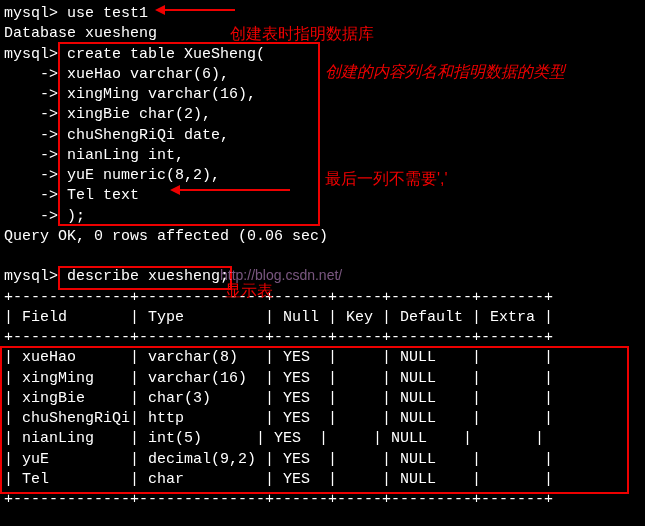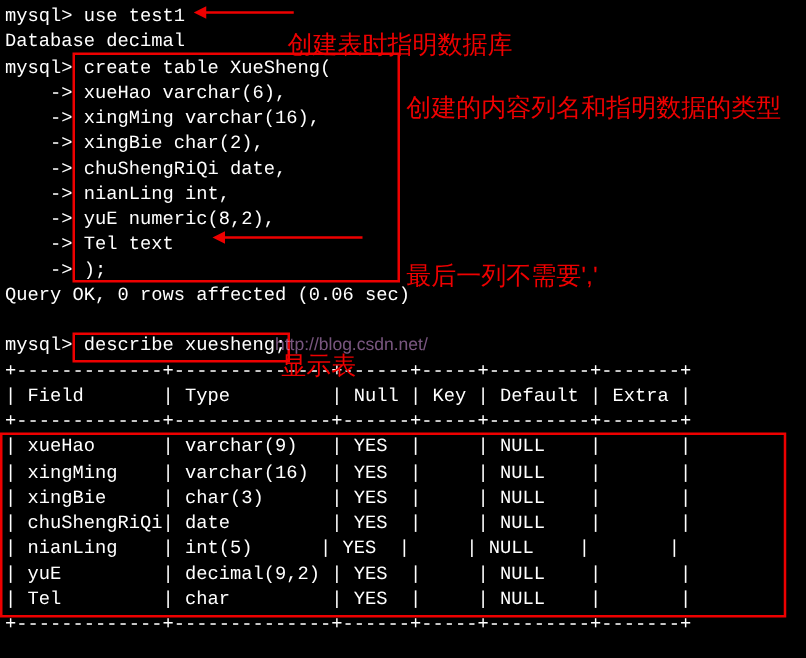--- a/index.html
+++ b/index.html
@@ -15,57 +15,57 @@
   }
   .line { white-space: pre; }
   .box-red {
     border: 2px solid #e00;
     position: absolute;
   }
   .anno {
     position: absolute;
     color: #e00;
     font-family: "SimSun", "Microsoft YaHei", sans-serif;
-    font-size: 20px;
+    font-size: 16px;
   }
   .arrow-svg { position: absolute; }
   .watermark {
     position: absolute;
     color: #f0abfc;
     font-family: Arial, sans-serif;
     font-size: 14px;
     opacity: 0.5;
   }
   .sep { letter-spacing: 0; }
 </style>
 </head>
 <body>
 
 <div class="line">mysql&gt; use test1</div>
-<div class="line">Database decimal</div>
+<div class="line">Database xuesheng</div>
 <div class="line">mysql&gt; create table XueSheng(</div>
 <div class="line">    -&gt; xueHao varchar(6),</div>
 <div class="line">    -&gt; xingMing varchar(16),</div>
 <div class="line">    -&gt; xingBie char(2),</div>
 <div class="line">    -&gt; chuShengRiQi date,</div>
 <div class="line">    -&gt; nianLing int,</div>
 <div class="line">    -&gt; yuE numeric(8,2),</div>
 <div class="line">    -&gt; Tel text</div>
 <div class="line">    -&gt; );</div>
 <div class="line">Query OK, 0 rows affected (0.06 sec)</div>
 <div class="line">&nbsp;</div>
 <div class="line">mysql&gt; describe xuesheng;</div>
 
 <div class="line sep">+-------------+--------------+------+-----+---------+-------+</div>
 <div class="line">| Field       | Type         | Null | Key | Default | Extra |</div>
 <div class="line sep">+-------------+--------------+------+-----+---------+-------+</div>
-<div class="line">| xueHao      | varchar(9)   | YES  |     | NULL    |       |</div>
+<div class="line">| xueHao      | varchar(8)   | YES  |     | NULL    |       |</div>
 <div class="line">| xingMing    | varchar(16)  | YES  |     | NULL    |       |</div>
 <div class="line">| xingBie     | char(3)      | YES  |     | NULL    |       |</div>
-<div class="line">| chuShengRiQi| date         | YES  |     | NULL    |       |</div>
+<div class="line">| chuShengRiQi| http         | YES  |     | NULL    |       |</div>
 <div class="line">| nianLing    | int(5)      | YES  |     | NULL    |       |</div>
 <div class="line">| yuE         | decimal(9,2) | YES  |     | NULL    |       |</div>
 <div class="line">| Tel         | char         | YES  |     | NULL    |       |</div>
 <div class="line sep">+-------------+--------------+------+-----+---------+-------+</div>
 <div class="line">&nbsp;</div>
 
 <div class="box-red" style="left:58px; top:42px; width:258px; height:180px;"></div>
 
 <div class="box-red" style="left:58px; top:266px; width:170px; height:20px;"></div>
 
@@ -76,19 +76,19 @@
   <polygon points="5,10 15,5 15,15" fill="#e00"></polygon>
 </svg>
 
 <svg class="arrow-svg" style="left:165px; top:180px;" width="130" height="20">
   <line x1="125" y1="10" x2="10" y2="10" stroke="#e00" stroke-width="2"></line>
   <polygon points="5,10 15,5 15,15" fill="#e00"></polygon>
 </svg>
 
 <div class="anno" style="left:230px; top:23px;">创建表时指明数据库</div>
 
-<div class="anno" style="left:325px; top:74px;">创建的内容列名和指明数据的类型</div>
+<div class="anno" style="left:325px; top:61px;font-style:italic;">创建的内容列名和指明数据的类型</div>
 
-<div class="anno" style="left:325px; top:168px;margin-top:40px;">最后一列不需要','</div>
+<div class="anno" style="left:325px; top:168px;">最后一列不需要','</div>
 
 <div class="anno" style="left:225px; top:280px;">显示表</div>
 
 <div class="watermark" style="left:220px; top:266px;">http://blog.csdn.net/</div>
 
 </body></html>

